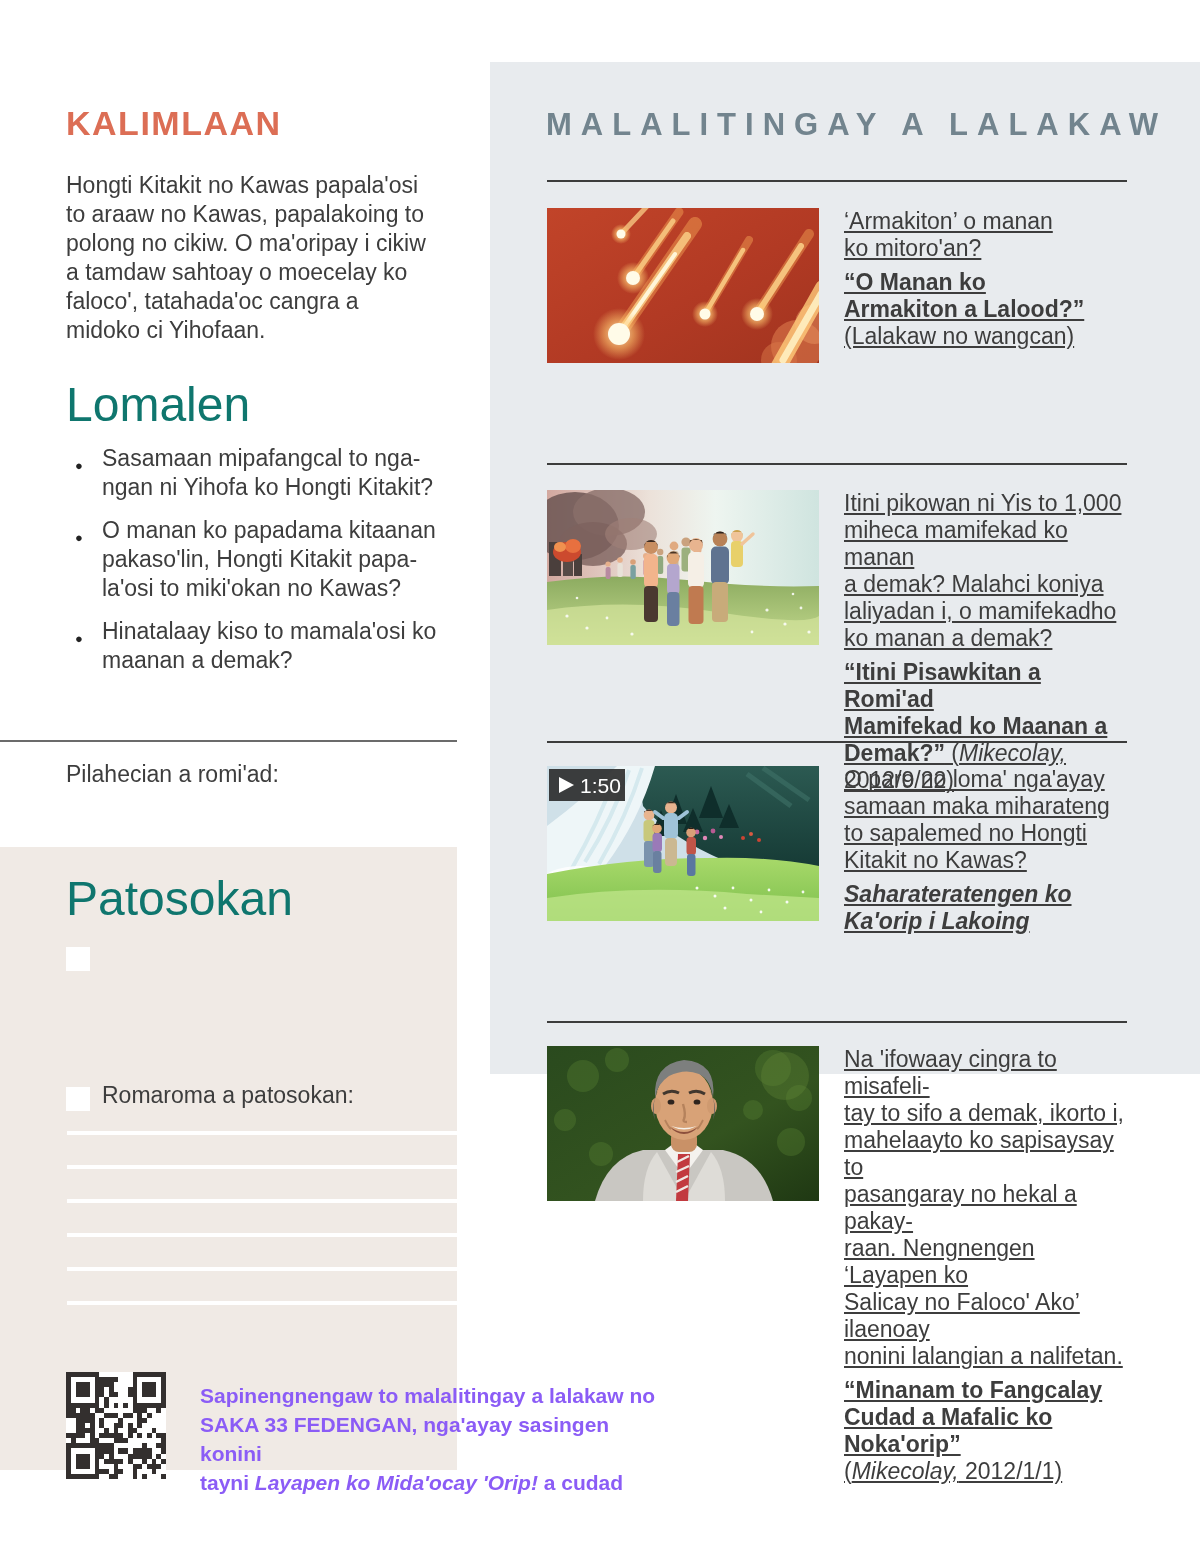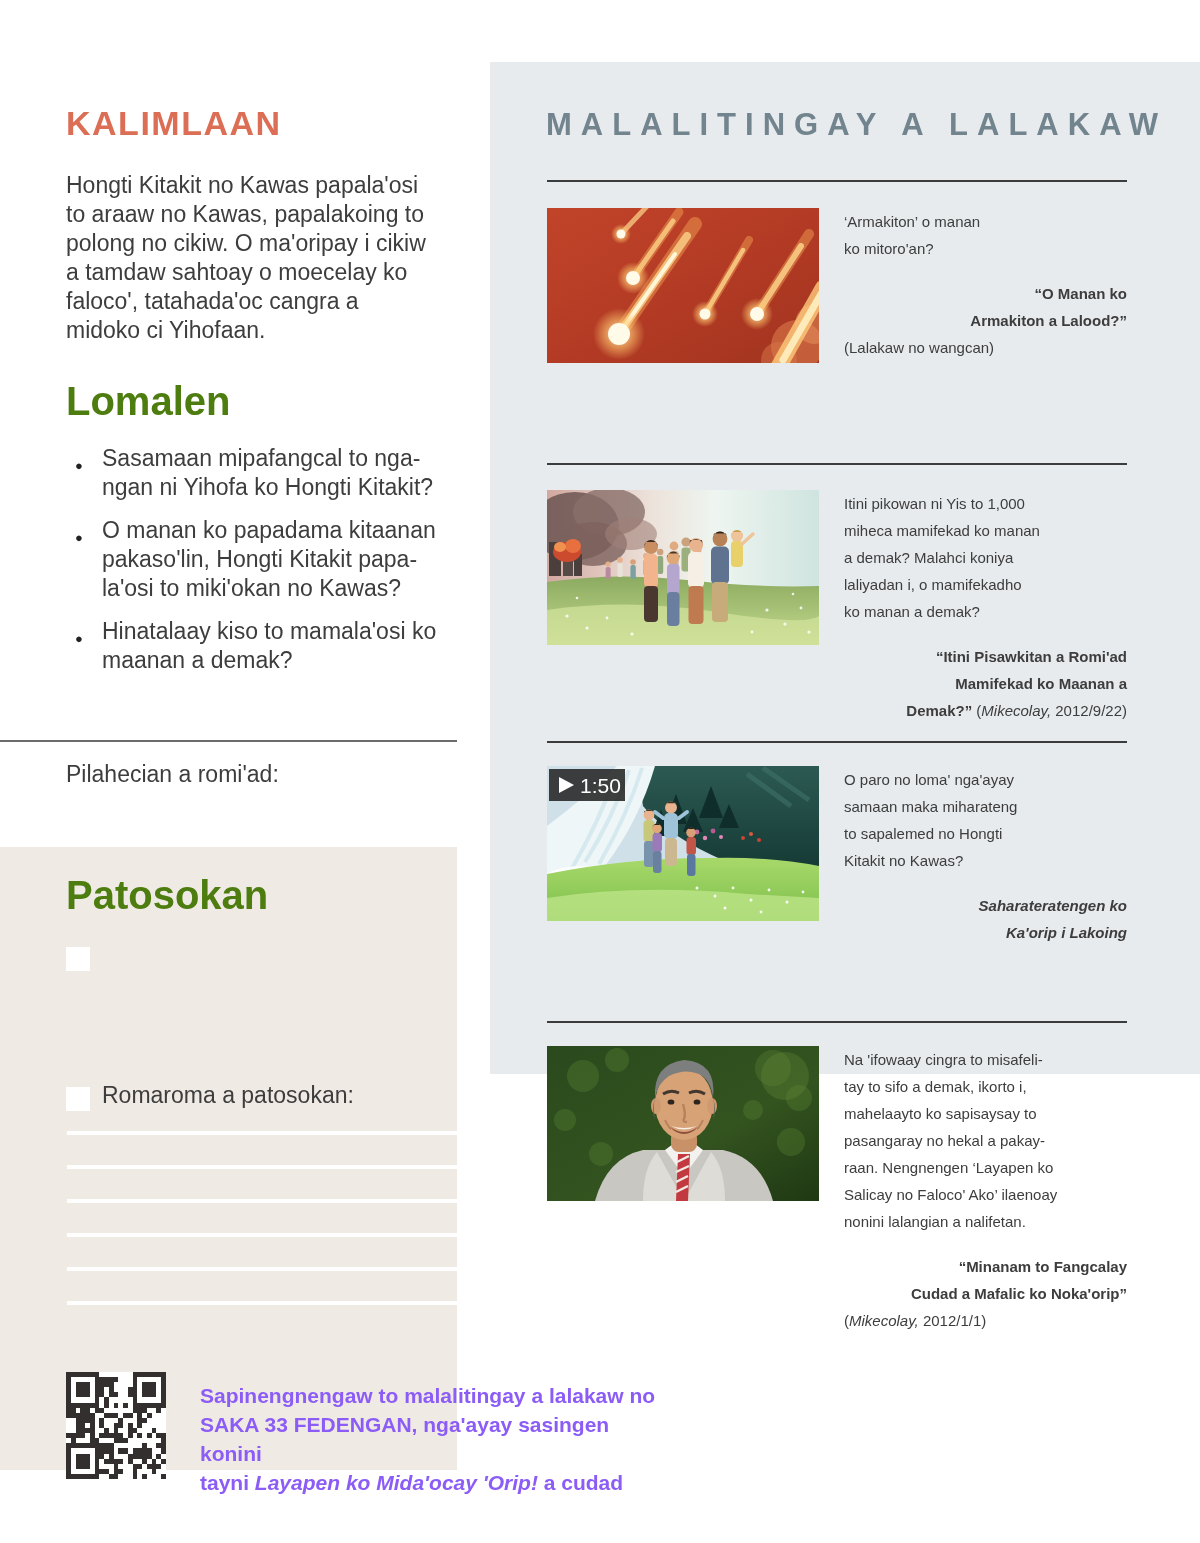--- a/index.html
+++ b/index.html
@@ -4,21 +4,21 @@
 <style>
   html,body{margin:0;padding:0;background:#ffffff;}
   .page{position:relative;width:1200px;height:1543px;background:#ffffff;
         font-family:"Liberation Sans",sans-serif;color:#3d3d3d;overflow:hidden;}
 
   
   .h-orange{position:absolute;left:66px;top:106px;font-size:34px;font-weight:bold;
             letter-spacing:1.5px;color:#DC6E55;line-height:1;}
   .intro{position:absolute;left:66px;top:171px;width:410px;font-size:23px;
          line-height:29px;white-space:pre-line;}
-  .h-blue{position:absolute;font-size:40px;font-weight:bold;color:#4d7c0f;line-height:1;}
+  .h-blue{position:absolute;font-size:48px;font-weight:normal;color:#0f766e;line-height:1;}
   #lomalen{left:66px;top:381px;}
   .bullets{position:absolute;left:66px;top:444px;width:415px;margin:0;padding:0;list-style:none;}
   .bullets li{position:relative;padding-left:36px;margin-bottom:14px;font-size:23px;
               line-height:29px;white-space:pre-line;}
   .bullets li::before{content:"●";position:absolute;left:9px;top:7px;font-size:13px;color:#222;}
   .left-rule{position:absolute;left:0;top:740px;width:457px;height:0;border-top:2px solid #6b6b6b;}
   .review{position:absolute;left:66px;top:761px;font-size:23px;}
 
   
   .goals{position:absolute;left:0;top:847px;width:457px;height:623px;background:#F0EAE5;}
@@ -29,23 +29,23 @@
   .wline{position:absolute;left:67px;width:390px;height:4px;background:#ffffff;}
 
   
   .panel{position:absolute;left:490px;top:62px;width:710px;height:1012px;background:#E8EBEE;}
   .panel-title{position:absolute;left:56px;top:47px;font-size:31px;font-weight:bold;
                letter-spacing:9px;color:#72848E;line-height:1;white-space:nowrap;}
   .p-rule{position:absolute;left:57px;width:580px;height:0;border-top:2px solid #3c3c3c;}
   .media-item{position:absolute;left:57px;width:580px;display:flex;}
   .thumb{width:272px;height:155px;flex:0 0 272px;overflow:hidden;}
   .thumb svg{display:block;}
-  .m-text{margin-left:25px;width:283px;font-size:15px;line-height:27px;}
+  .m-text{margin-left:25px;width:283px;font-size:23px;line-height:27px;text-decoration:underline;}
   .m-q{white-space:pre-line;}
-  .m-t{white-space:pre-line;font-weight:bold;margin-top:18px;text-align:right;}
+  .m-t{white-space:pre-line;font-weight:bold;margin-top:7px;}
   .m-t.it{font-style:italic;}
   .m-ref{white-space:pre-line;}
   .m-ref .it{font-style:italic;}
 
   
   .qr{position:absolute;left:66px;top:1372px;width:100px;height:107px;background:#ffffff;
       display:grid;grid-template-columns:repeat(21,1fr);grid-template-rows:repeat(21,1fr);}
   .qr div.b{background:#332f2e;}
   .footer-text{position:absolute;left:200px;top:1381px;width:470px;font-size:21px;
                line-height:29px;color:#8b5cf6;font-weight:600;}

